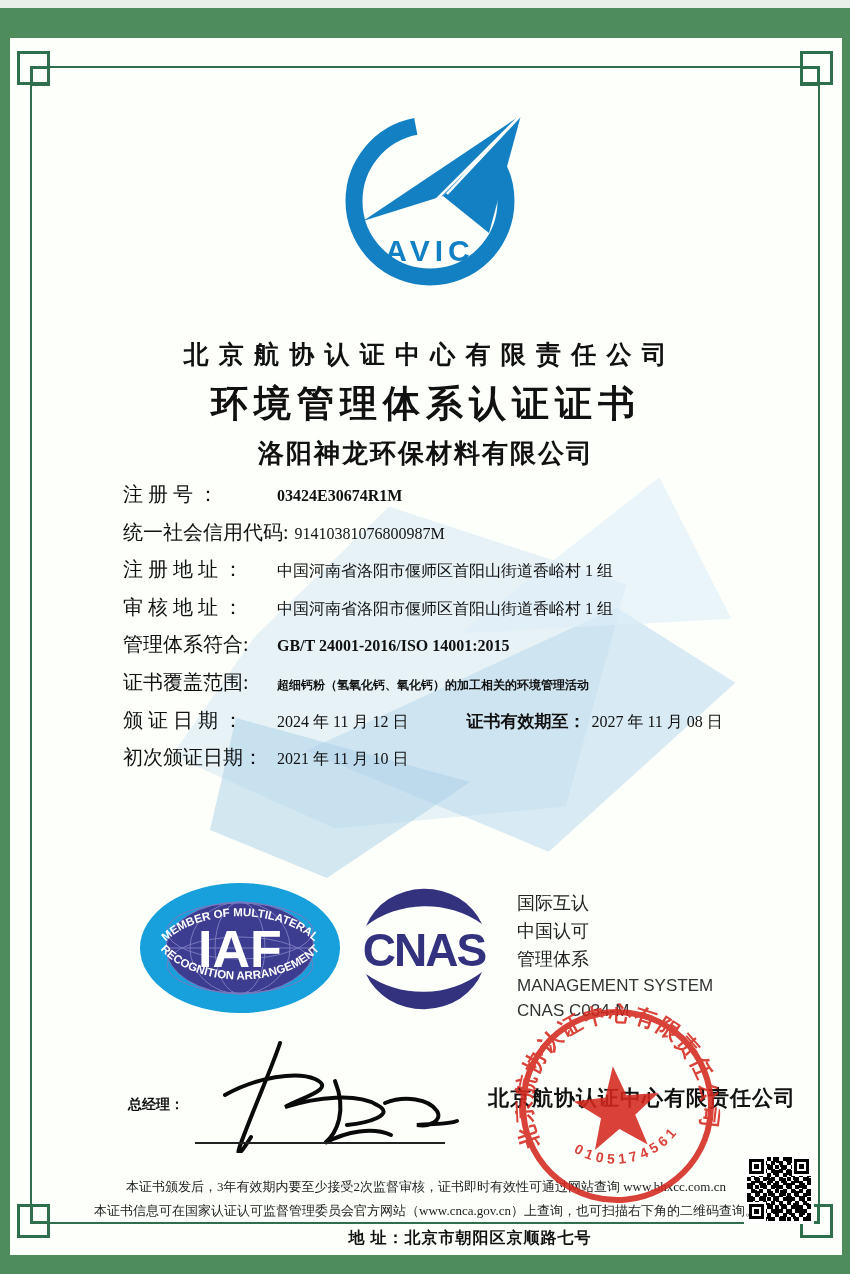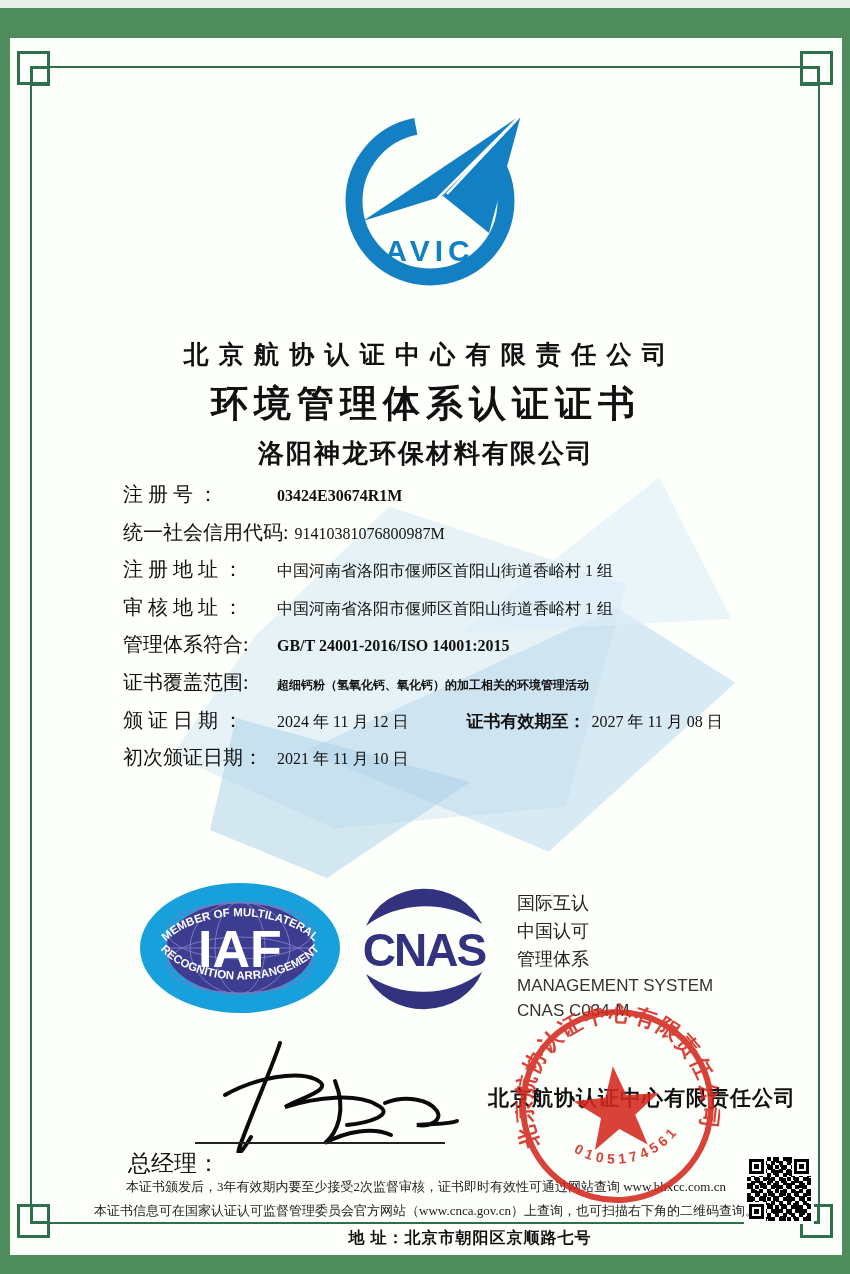--- a/index.html
+++ b/index.html
@@ -30,21 +30,21 @@
   .fields{position:absolute;left:113px;top:443px;width:650px;}
   .frow{display:flex;align-items:baseline;height:37.6px;font-size:16px;}
   .flabel{flex:0 0 148px;font-weight:normal;font-size:20px;white-space:nowrap;}
   .fval{margin-left:6px;white-space:nowrap;}
   .bold{font-weight:bold;}
   .flabel2{font-weight:bold;font-size:17px;margin-left:58px;white-space:nowrap;}
 
   .acc-text{position:absolute;left:507px;top:851px;line-height:28px;font-size:18px;color:#222;}
   .acc-text .en{font-family:"Liberation Sans","DejaVu Sans",sans-serif;font-size:17px;line-height:25px;color:#333;}
 
-  .gm-label{position:absolute;left:118px;top:1110px;font-size:23px;font-weight:normal;}
+  .gm-label{position:absolute;left:118px;top:1058px;font-size:14px;font-weight:bold;}
   .sig-line{position:absolute;left:185px;top:1104px;width:250px;height:2px;background:#222;}
 
   .seal-overlay{position:absolute;left:478px;top:1046px;width:270px;font-size:21px;font-weight:bold;
                 letter-spacing:1px;z-index:5;white-space:nowrap;}
   .seal{z-index:6;opacity:.88;transform:rotate(-6deg);}
 
   .qr{position:absolute;left:737px;top:1119px;width:64px;height:64px;background:#fff;
       background-image:conic-gradient(#000 25%,transparent 0 50%,#000 0 75%,transparent 0),
                        conic-gradient(transparent 30%,#000 0 45%,transparent 0 80%,#000 0);
       background-size:8px 8px,13px 13px;outline:3px solid #fff;}

